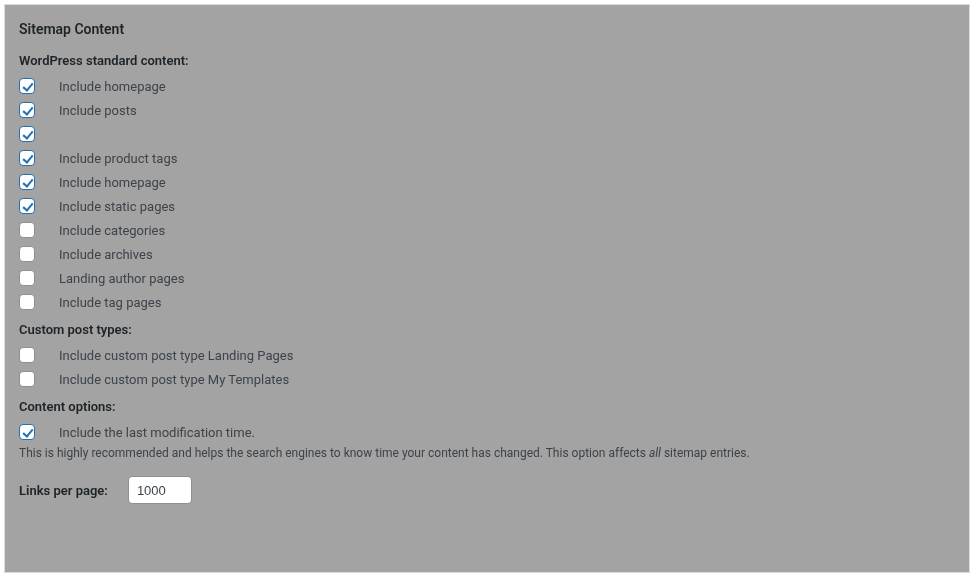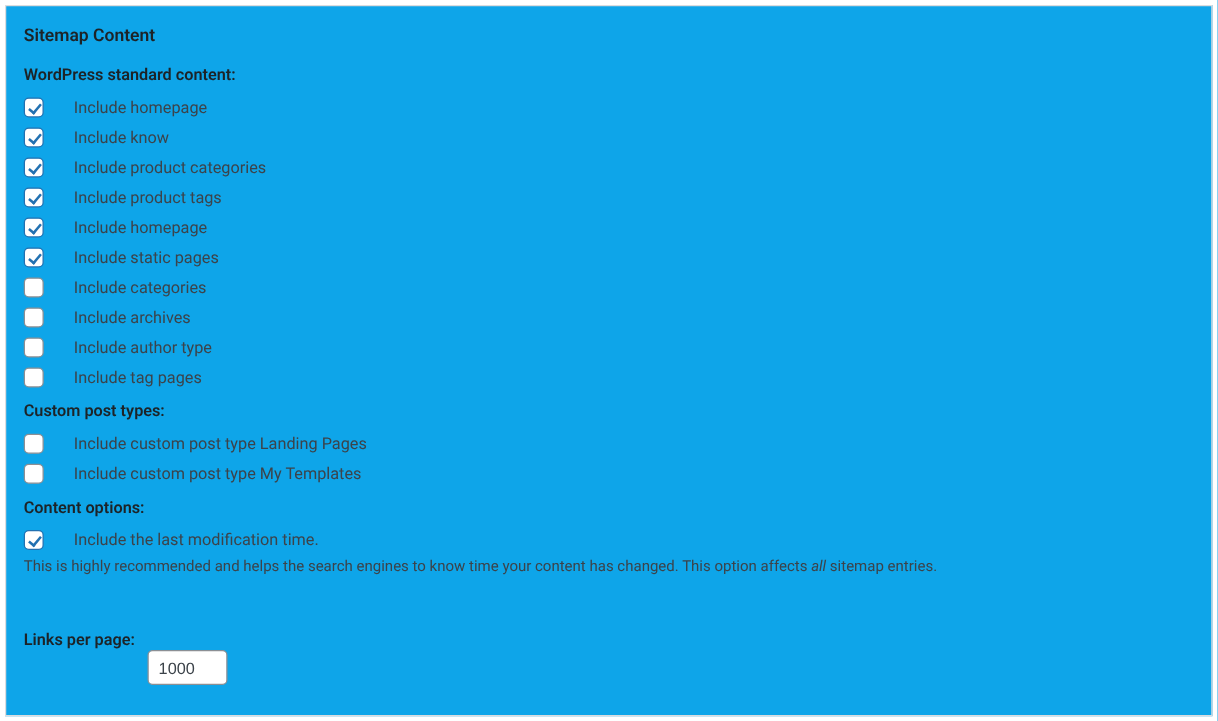--- a/index.html
+++ b/index.html
@@ -11,21 +11,21 @@
       font-family: -apple-system, BlinkMacSystemFont, "Segoe UI", Roboto, Oxygen-Sans, Ubuntu, Cantarell, "Helvetica Neue", sans-serif;
       font-size: 13px;
       color: #3c434a;
       background: #fff;
       width: 974px;
       height: 577px;
     }
     .panel {
       border: 1px solid #dcdcde;
       margin: 4px;
-      background: #0ea5e9;
+      background: #a3a3a3;
       height: calc(577px - 8px);
       padding: 0;
     }
     .panel-title {
       font-weight: 600;
       font-size: 14px;
       color: #1d2327;
       padding: 16px 14px 4px 14px;
     }
     .panel-body {
@@ -84,60 +84,58 @@
       font-size: 12px;
       color: #3c434a;
       margin: 2px 0 10px 0;
     }
     .desc em {
       font-style: italic;
     }
     .links-row {
       display: flex;
       align-items: center;
-      gap: 10px;
+      gap: 20px;
       margin-top: 16px;
     }
     .links-label {
       font-weight: 600;
       font-size: 13px;
       color: #1d2327;
     }
     .num-input {
       width: 64px;
       height: 28px;
       border: 1px solid #8c8f94;
       border-radius: 4px;
       padding: 0 8px;
       font-size: 13px;
       color: #3c434a;
       background: #fff;
-      margin-top: 44px;
     }
   </style>
 </head>
 <body>
 
 <div class="panel">
   <div class="panel-title">Sitemap Content</div>
   <div class="panel-body">
 
     <div class="section-heading">WordPress standard content:</div>
 
     <div class="opt-row">
       <input type="checkbox" class="cbx" checked="" style="">
       <label class="opt-label">Include homepage</label>
     </div>
     <div class="opt-row">
       <input type="checkbox" class="cbx" checked="" style="">
-      <label class="opt-label">Include know</label>
+      <label class="opt-label">Include posts</label>
     </div>
     <div class="opt-row">
       <input type="checkbox" class="cbx" checked="" style="">
-      <label class="opt-label">Include product categories</label>
     </div>
     <div class="opt-row">
       <input type="checkbox" class="cbx" checked="" style="">
       <label class="opt-label">Include product tags</label>
     </div>
     <div class="opt-row">
       <input type="checkbox" class="cbx" checked="" style="">
       <label class="opt-label">Include homepage</label>
     </div>
     <div class="opt-row">
@@ -147,21 +145,21 @@
     <div class="opt-row">
       <input type="checkbox" class="cbx" style="">
       <label class="opt-label">Include categories</label>
     </div>
     <div class="opt-row">
       <input type="checkbox" class="cbx" style="">
       <label class="opt-label">Include archives</label>
     </div>
     <div class="opt-row">
       <input type="checkbox" class="cbx" style="">
-      <label class="opt-label">Include author type</label>
+      <label class="opt-label">Landing author pages</label>
     </div>
     <div class="opt-row">
       <input type="checkbox" class="cbx" style="">
       <label class="opt-label">Include tag pages</label>
     </div>
 
     <div class="section-heading">Custom post types:</div>
 
     <div class="opt-row">
       <input type="checkbox" class="cbx" style="">

